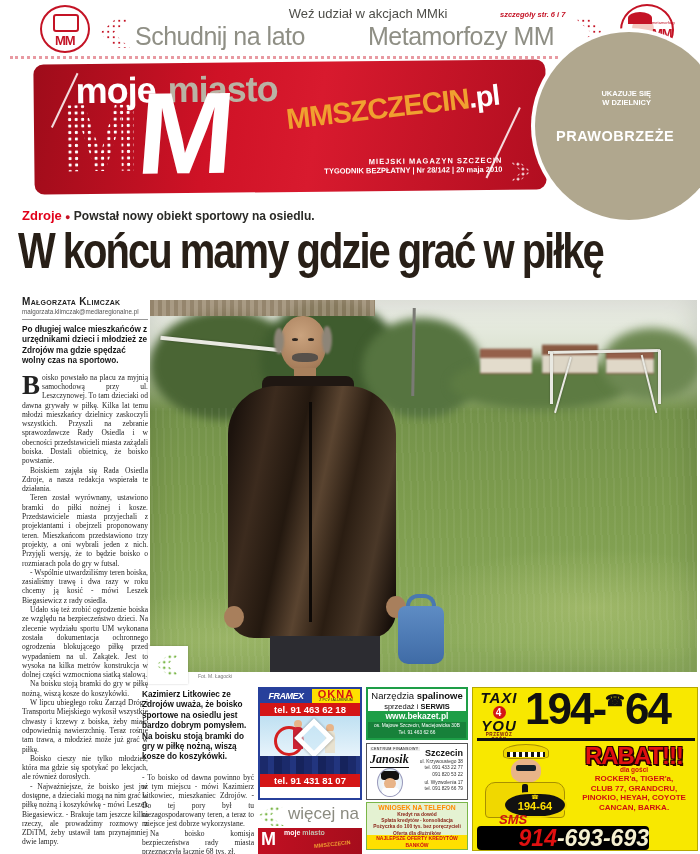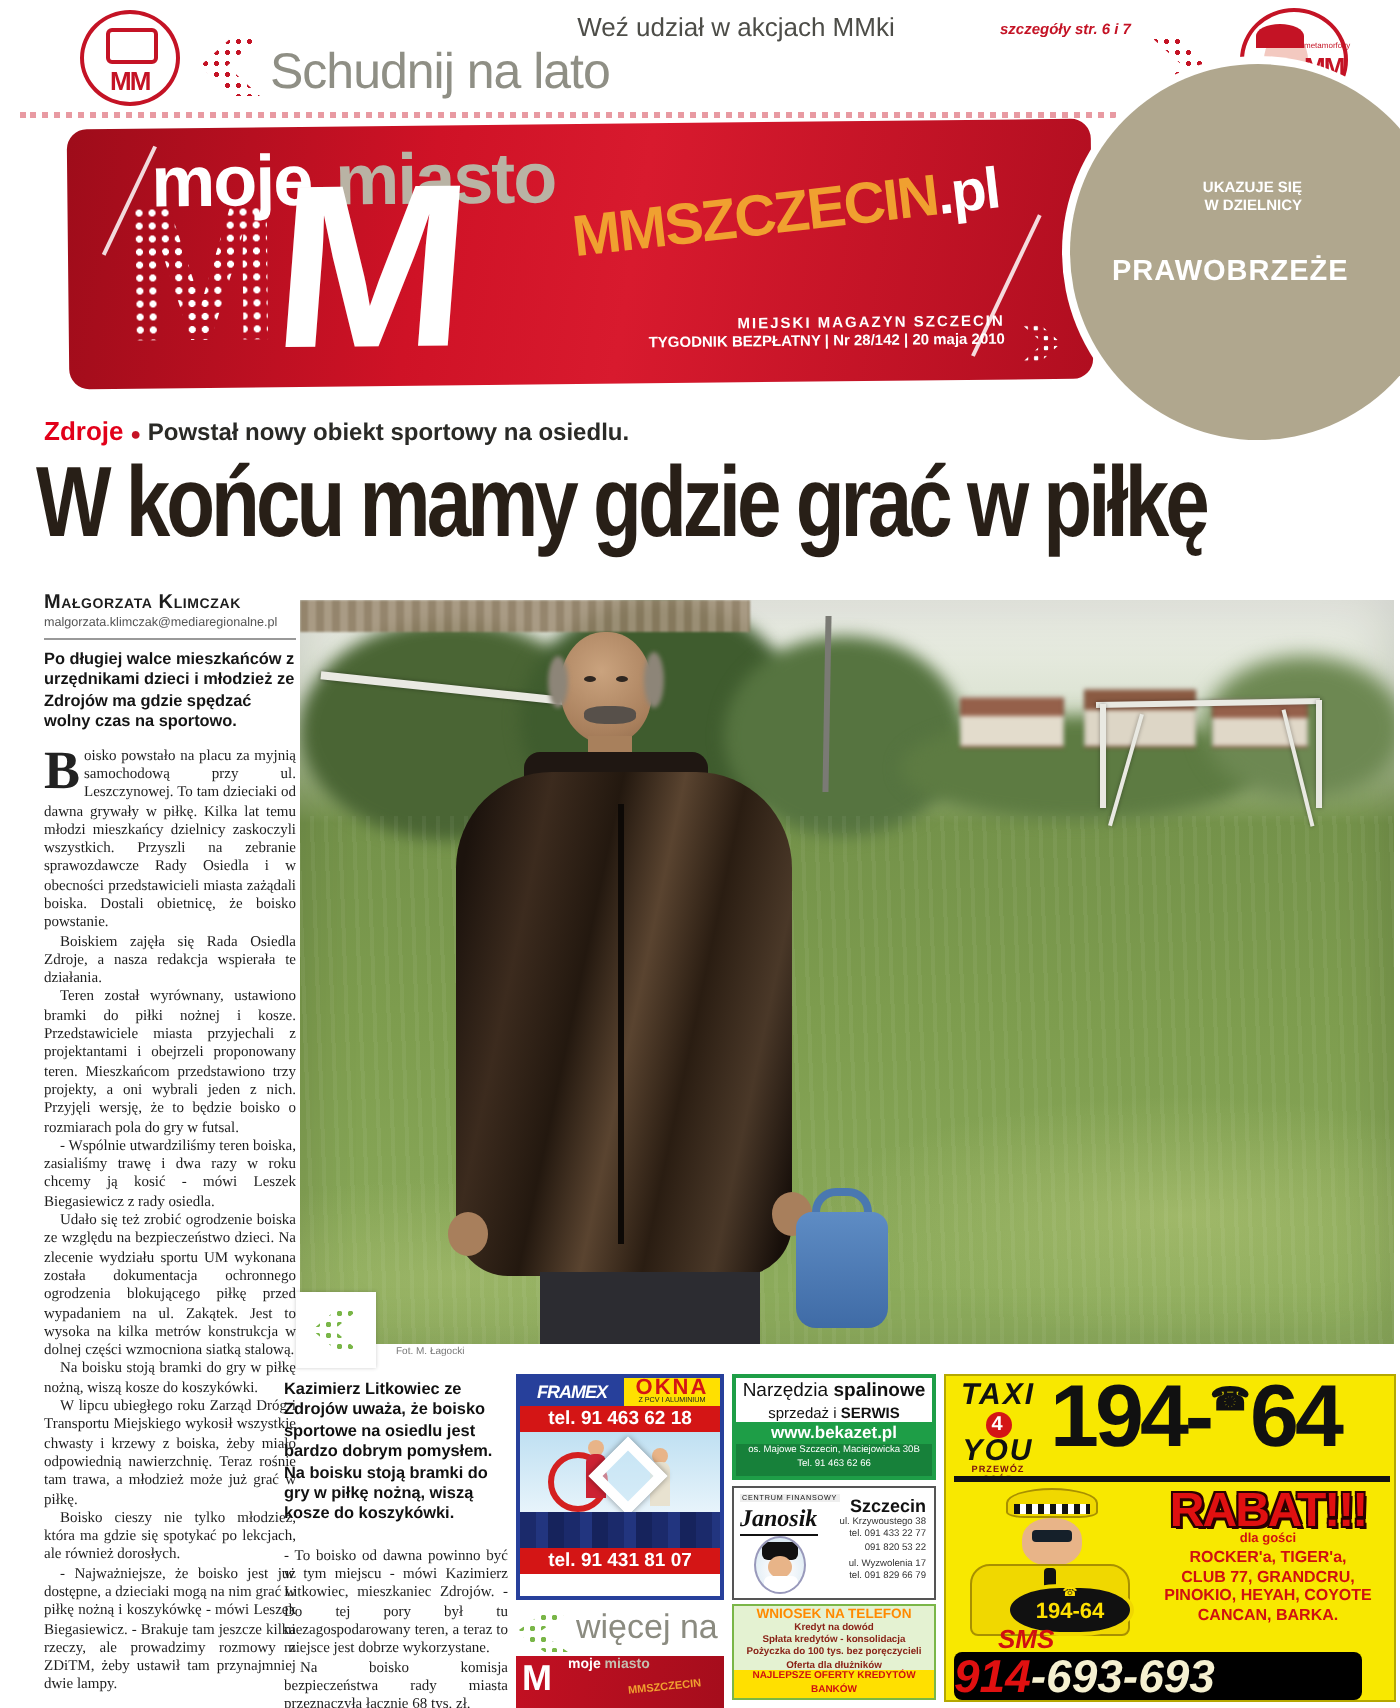--- a/index.html
+++ b/index.html
@@ -156,40 +156,41 @@
       border-radius:50%/60%; text-align:center; color:#ffe000; }
   .dr-sign .num { font-size:11px; font-weight:800; line-height:11px; }
   .dr-sign .ico { font-size:6px; line-height:7px; }
   .tx-rabat { left:98px; top:54px; width:126px; text-align:center; font-size:24px; font-weight:800; color:#e01010;
       letter-spacing:-1px; text-shadow:1.5px 1.5px 0 #2a0000,-1px -1px 0 #2a0000,1px -1px 0 #2a0000,-1px 1px 0 #2a0000; }
   .tx-guests { left:98px; top:78px; width:126px; text-align:center; font-size:6.5px; font-weight:800; color:#d01010; }
   .tx-venues { left:96px; top:86px; width:130px; text-align:center; font-size:8px; line-height:9.6px;
       font-weight:800; color:#d01010; }
   .tx-sms { left:26px; top:124px; font-size:13px; font-weight:800; font-style:italic; color:#d01010; }
   .tx-smsnum { left:92px; top:118px; font-size:19px; font-weight:800; font-style:italic; color:#111; letter-spacing:1px; }
-  .tx-bar { left:4px; top:138px; width:204px; height:24px; background:#000; border-radius:4px; text-align:left;
+  .tx-bar { left:4px; top:138px; width:172px; height:24px; background:#000; border-radius:4px; text-align:right;
       font-size:23px; font-weight:800; font-style:italic; line-height:24px; letter-spacing:0; }
   .tx-bar .p1 { color:#e01010; } .tx-bar .p2 { color:#f5f0d0; }
   .tx-url { left:0; top:148px; width:226px; text-align:center; font-size:13.5px; font-weight:800; color:#111;
       letter-spacing:1px; }
   .tx-url .d { color:#d41515; }
 </style>
 </head>
 <body>
 
 <div id="page">
 
   <div class="abs tb-logo" style="left:40px;top:5px;width:50px;height:48px;">
     <div class="abs" style="left:11px;top:7px;width:26px;height:18px;border:2px solid #c41325;border-radius:3px;background:#fff;"></div>
     <div class="abs tb-logo-mm" style="left:13px;top:26px;">MM</div>
   </div>
   <div class="abs dotgrid chev-left" style="left:100px;top:18px;width:30px;height:30px;"></div>
   <div class="abs tb-head">Weź udział w akcjach MMki</div>
   <div class="abs tb-details">szczegóły str. 6 i 7</div>
   <div class="abs tb-action" style="left:135px;">Schudnij na lato</div>
+  <div class="abs tb-action" style="left:368px;">Metamorfozy MM</div>
   <div class="abs dotgrid chev-right" style="left:575px;top:18px;width:30px;height:30px;"></div>
   <div class="abs tb-logo" style="left:620px;top:4px;width:54px;height:52px;">
     <div class="abs" style="left:10px;top:10px;width:22px;height:28px;background:#f3c9c0;border-radius:50% 50% 40% 40%;"></div>
     <div class="abs" style="left:6px;top:6px;width:24px;height:12px;background:#c41325;border-radius:50% 50% 0 0;"></div>
     <div class="abs" style="left:30px;top:14px;font-size:4px;color:#c41325;">metamorfozy</div>
     <div class="abs tb-logo-mm" style="left:30px;top:20px;">MM</div>
   </div>
   <div class="abs tb-sep"></div>
 
   <div class="abs masthead">

